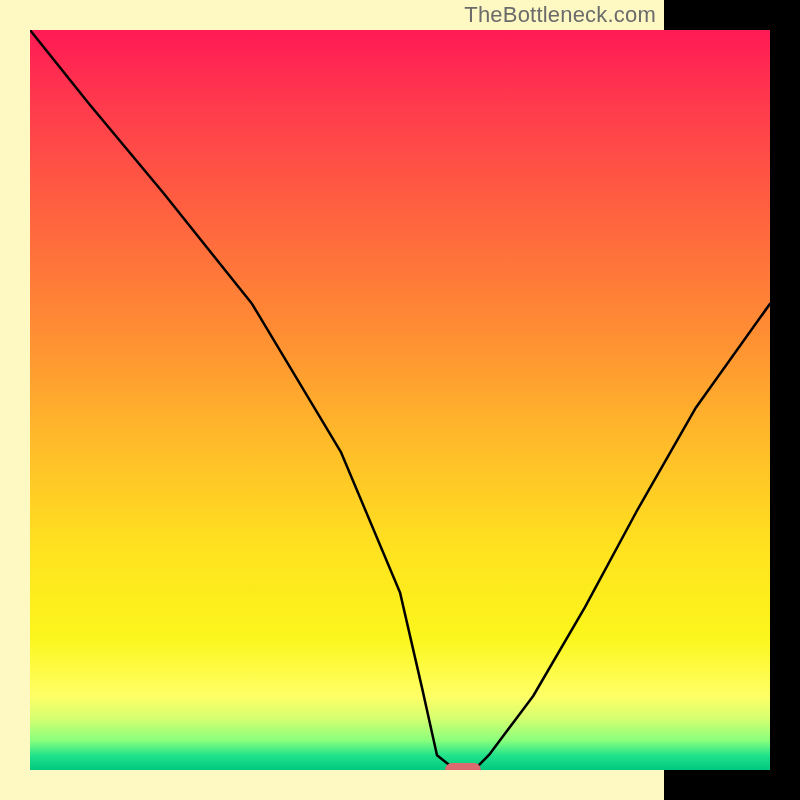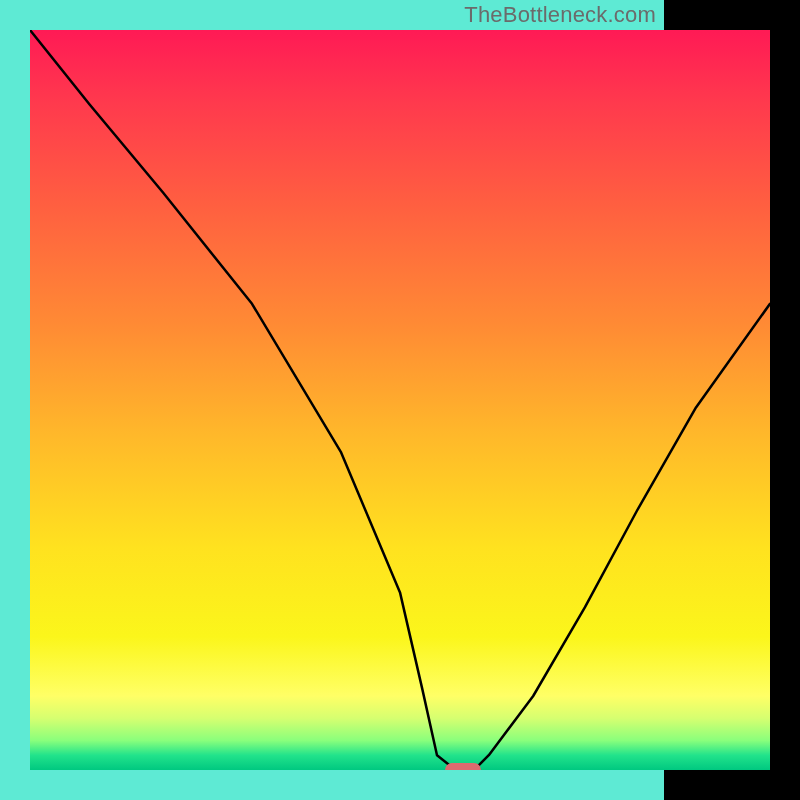--- a/index.html
+++ b/index.html
@@ -7,21 +7,21 @@
     padding: 0;
     width: 800px;
     height: 800px;
     overflow: hidden;
     background: #000;
   }
   .frame {
     position: relative;
     width: 664px;
     height: 800px;
-    background: #5eead4;
+    background: #fef9c3;
   }
   .watermark {
     position: absolute;
     top: 2px;
     right: 8px;
     font-family: Arial, sans-serif;
     font-size: 22px;
     font-weight: 500;
     color: #6b6b6b;
     letter-spacing: 0.2px;

